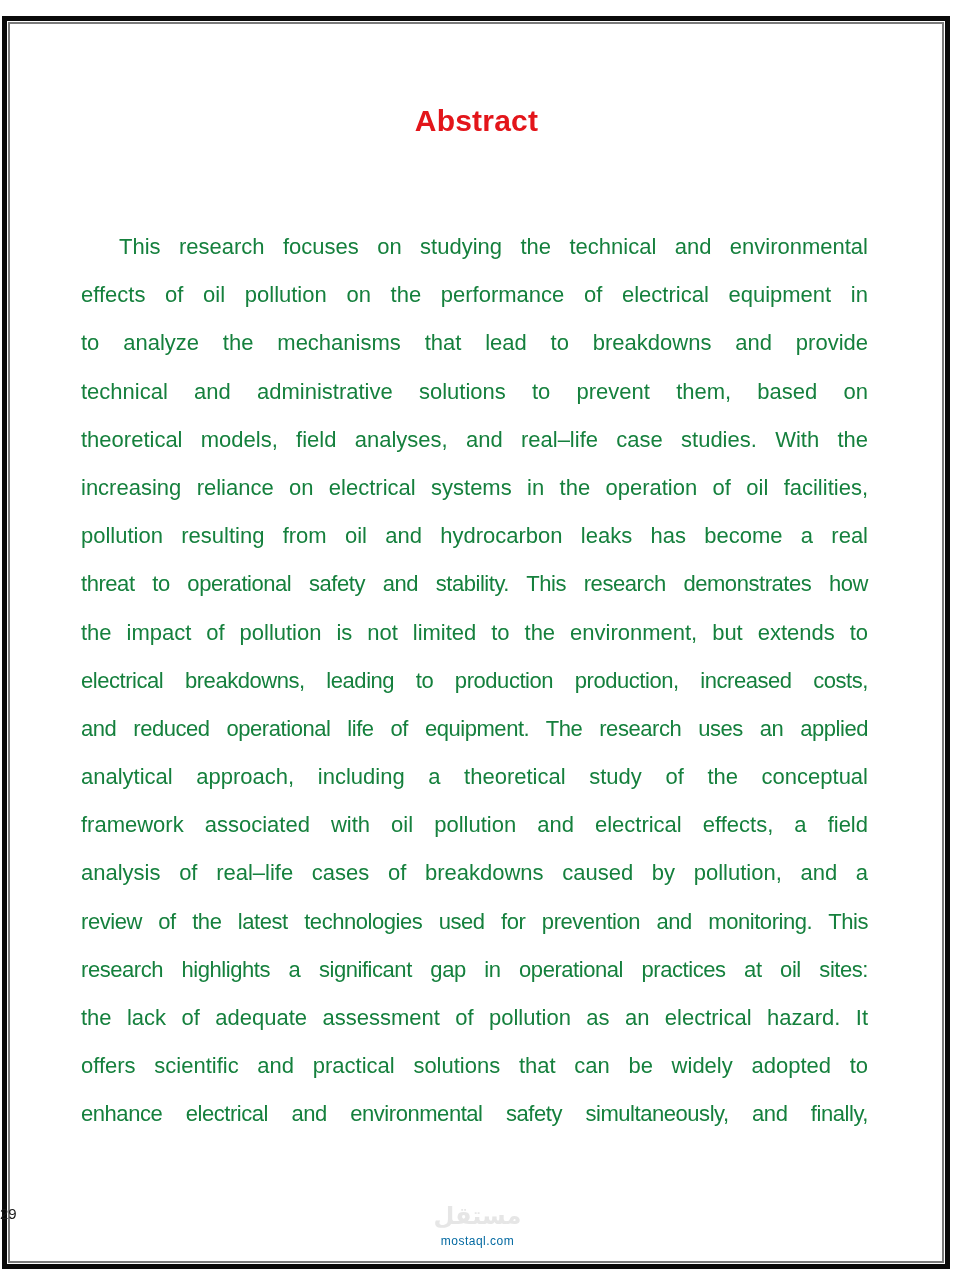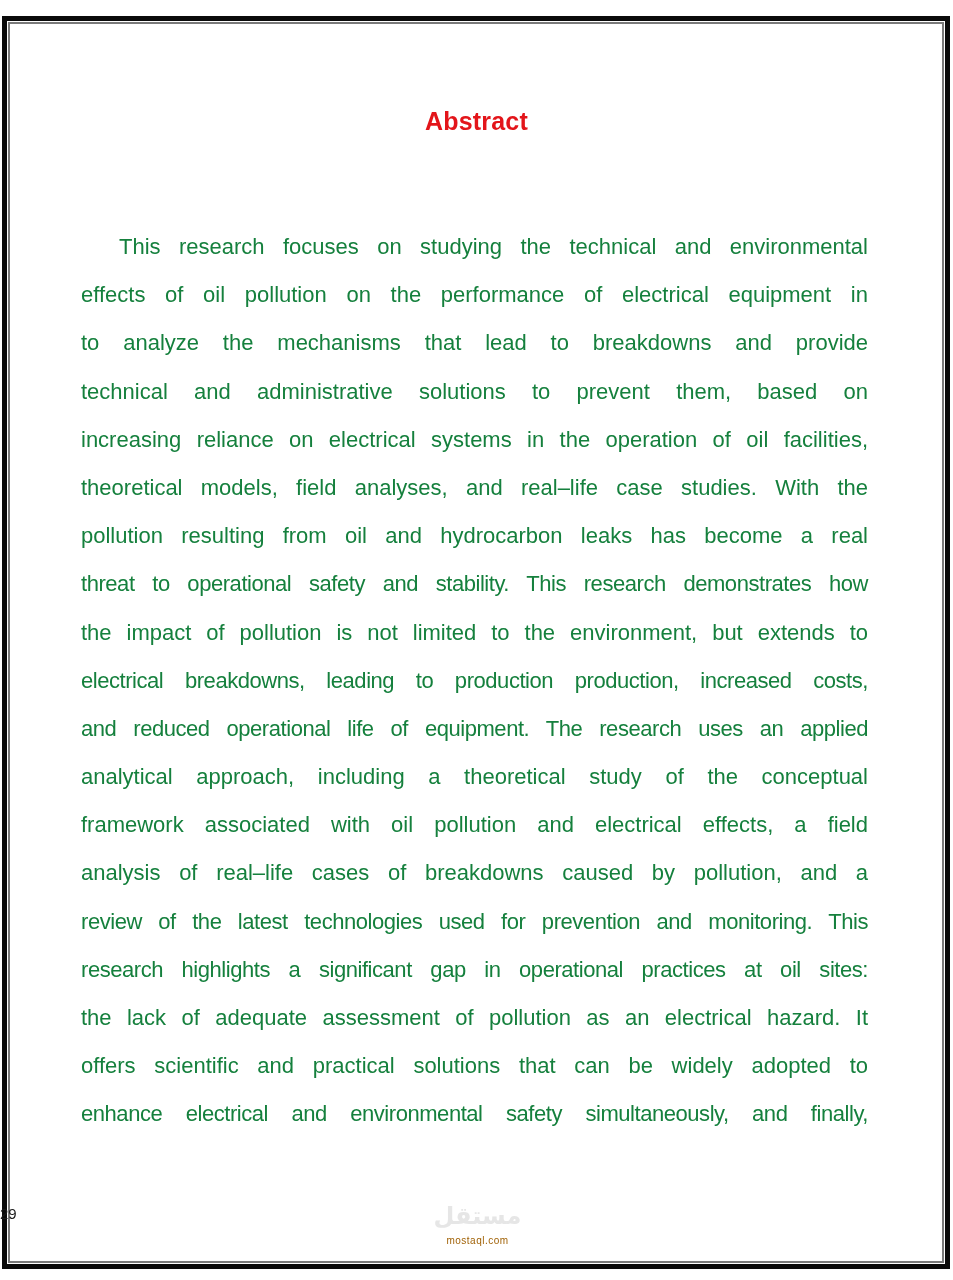--- a/index.html
+++ b/index.html
@@ -35,21 +35,21 @@
     background: #ffffff;
   }
   .title {
     position: absolute;
     left: 0;
     width: 953px;
     top: 106px;
     text-align: center;
     color: #e3151a;
     font-weight: bold;
-    font-size: 25px;
+    font-size: 30px;
     line-height: 30px;
     letter-spacing: 0.2px;
   }
   .body-text {
     position: absolute;
     left: 81px;
     top: 223px;
     width: 787px;
     color: #15803d;
     font-size: 22px;
@@ -90,43 +90,43 @@
   .watermark-logo {
     display: block;
     font-family: "DejaVu Sans", sans-serif;
     font-weight: bold;
     font-size: 24px;
     line-height: 32px;
     color: #e6e6e6;
   }
   .watermark-url {
     display: block;
-    font-size: 10px;
+    font-size: 12px;
     line-height: 18px;
-    color: #a16207;
+    color: #0369a1;
     letter-spacing: 0.5px;
   }
 </style>
 </head>
 <body>
 
 <div class="frame-outer">
   <div class="frame-gap"></div>
   <div class="frame-inner"></div>
 </div>
 
 <div class="title" style="color: rgb(227, 21, 26);">Abstract</div>
 
 <div class="body-text">
   <span class="line indent">This research focuses on studying the technical and environmental</span>
   <span class="line">effects of oil pollution on the performance of electrical equipment in</span>
   <span class="line">to analyze the mechanisms that lead to breakdowns and provide</span>
   <span class="line">technical and administrative solutions to prevent them, based on</span>
+  <span class="line">theoretical models, field analyses, and real–life case studies. With the</span>
   <span class="line">increasing reliance on electrical systems in the operation of oil facilities,</span>
-  <span class="line">theoretical models, field analyses, and real–life case studies. With the</span>
   <span class="line">pollution resulting from oil and hydrocarbon leaks has become a real</span>
   <span class="line condensed">threat to operational safety and stability. This research demonstrates how</span>
   <span class="line">the impact of pollution is not limited to the environment, but extends to</span>
   <span class="line condensed">electrical breakdowns, leading to production production, increased costs,</span>
   <span class="line condensed">and reduced operational life of equipment. The research uses an applied</span>
   <span class="line">analytical approach, including a theoretical study of the conceptual</span>
   <span class="line">framework associated with oil pollution and electrical effects, a field</span>
   <span class="line">analysis of real–life cases of breakdowns caused by pollution, and a</span>
   <span class="line condensed">review of the latest technologies used for prevention and monitoring. This</span>
   <span class="line condensed">research highlights a significant gap in operational practices at oil sites:</span>

